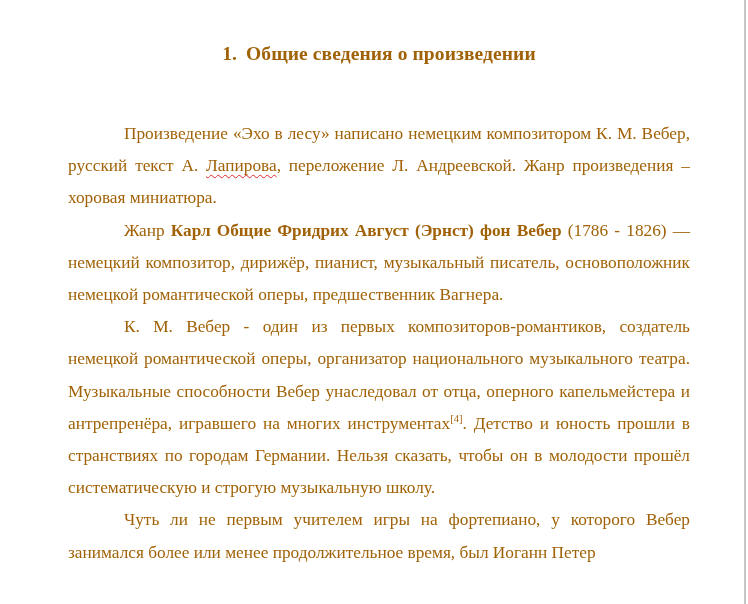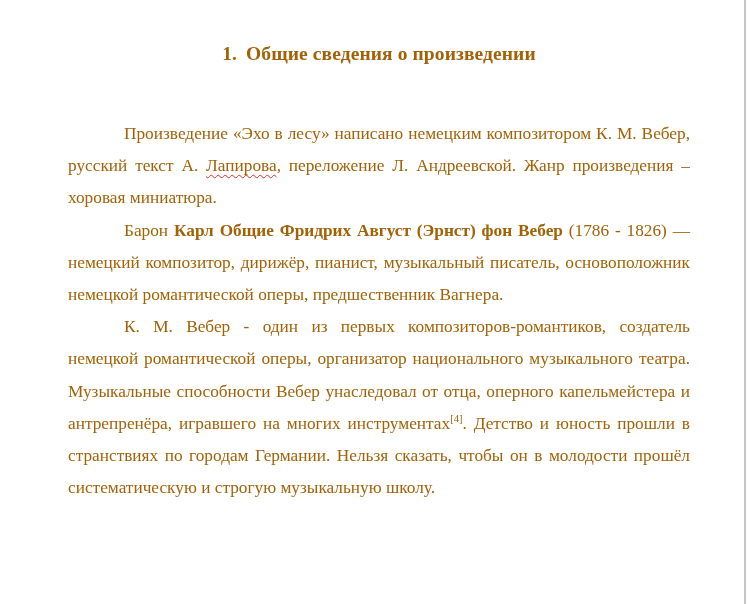--- a/index.html
+++ b/index.html
@@ -70,19 +70,20 @@
   <div class="doc-body">
 
     <h1 class="heading">
       <span class="num">1.</span><span>Общие сведения о произведении</span>
     </h1>
 
     <div class="spacer"></div>
 
     <p class="para"><span>Произведение «Эхо в лесу» написано немецким композитором К. М. Вебер, русский текст А. </span><span class="spell">Лапирова</span><span>, переложение Л. Андреевской. Жанр произведения – хоровая миниатюра.</span></p>
 
-    <p class="para"><span>Барон </span><span class="bold">Карл Общие Фридрих Август (Эрнст) фон Вебер</span><span> (1786 - 1826) — немецкий композитор, дирижёр, пианист, музыкальный писатель, основоположник немецкой романтической оперы, предшественник Вагнера.</span></p>
+    <p class="para"><span>Жанр </span><span class="bold">Карл Общие Фридрих Август (Эрнст) фон Вебер</span><span> (1786 - 1826) — немецкий композитор, дирижёр, пианист, музыкальный писатель, основоположник немецкой романтической оперы, предшественник Вагнера.</span></p>
 
     <p class="para"><span>К. М. Вебер - один из первых композиторов-романтиков, создатель немецкой романтической оперы, организатор национального музыкального театра. Музыкальные способности Вебер унаследовал от отца, оперного капельмейстера и антрепренёра, игравшего на многих инструментах</span><span class="sup">[4]</span><span>. Детство и юность прошли в странствиях по городам Германии. Нельзя сказать, чтобы он в молодости прошёл систематическую и строгую музыкальную школу.</span></p>
 
+    <p class="para"><span>Чуть ли не первым учителем игры на фортепиано, у которого Вебер занимался более или менее продолжительное время, был Иоганн Петер</span></p>
 
   </div>
 </div>
 
 </body></html>

